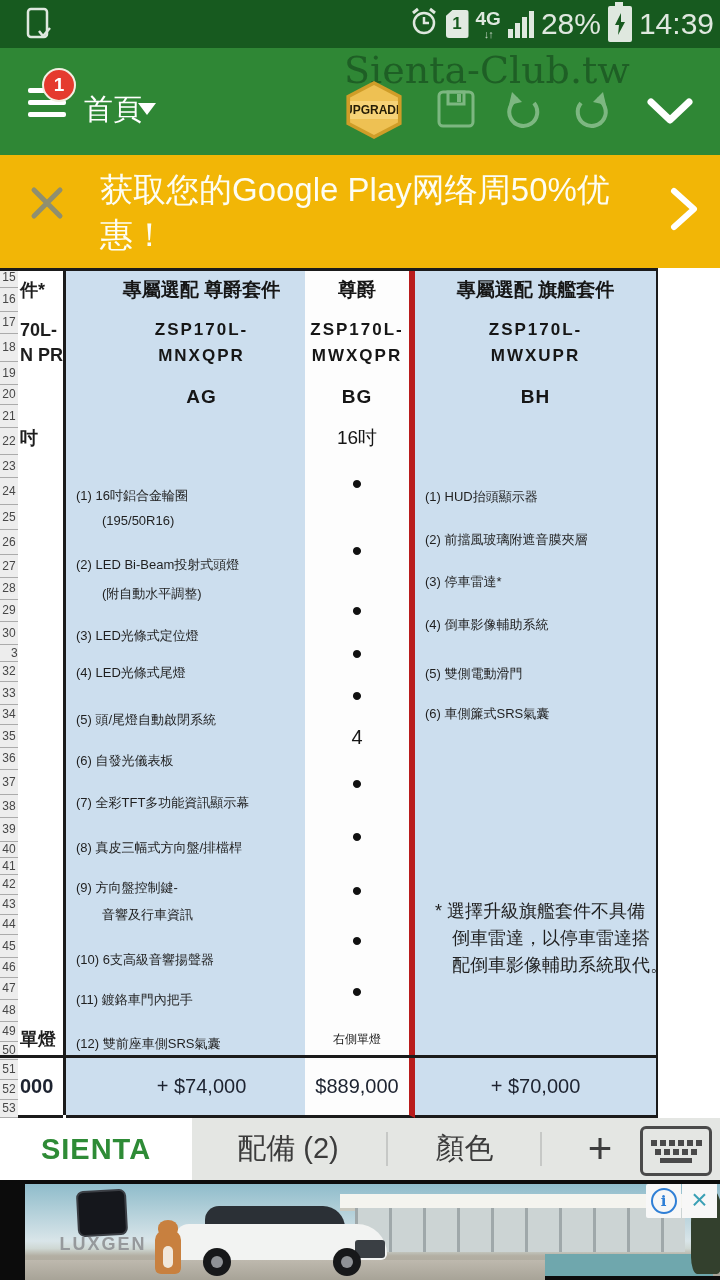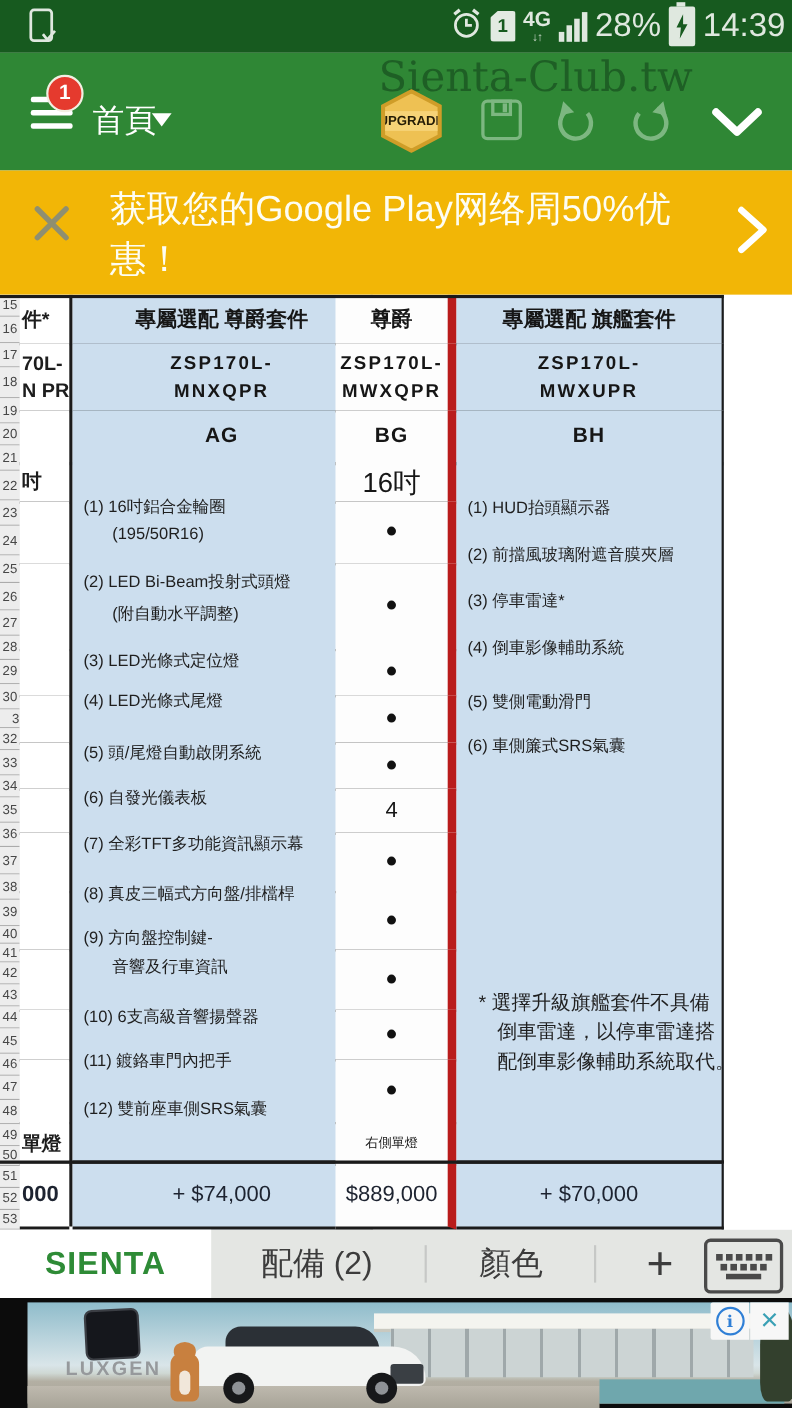--- a/index.html
+++ b/index.html
@@ -50,34 +50,34 @@
   #gutter{position:absolute;left:0;top:0;width:18px;height:850px;background:#ededed;border-right:1px solid #9a9a9a;}
   .grow{border-bottom:1px solid #ababab;font-size:12px;color:#474747;text-align:center;overflow:hidden;background:#ededed;}
   .col{position:absolute;top:0;height:847px;}
   #colA{left:18px;width:45px;background:#fff;}
   #colB{left:63px;width:242px;border-left:3px solid #1b1b1b;padding-left:31px;}
   #colC{left:305px;width:110px;}
   #colD{left:415px;width:243px;}
   .cell{position:absolute;left:0;right:0;border-bottom:2px solid #1b1b1b;display:flex;align-items:center;justify-content:center;
         overflow:hidden;color:#161616;background:#fff;}
   .bcell{background:#ccdeee;border-right:2px solid #1b1b1b;}
-  .wcell{background:#fdfdfd;border-right:8px solid #b91c1c;}
+  .wcell{background:#fdfdfd;border-right:6px solid #b91c1c;}
   .acell{background:#fff;justify-content:flex-start;padding-left:2px;white-space:pre-line;
          font-size:18px;font-weight:bold;color:#1d1d1d;line-height:1.35;}
   .chdr{font-weight:bold;font-size:19px;}
   .ccode{font-weight:bold;font-size:17px;letter-spacing:2px;white-space:pre-line;text-align:center;line-height:1.5;}
   .cvar{font-weight:bold;font-size:19px;letter-spacing:1px;}
-  .ctxt{font-size:25px;}
+  .ctxt{font-size:19px;}
   .ctxts{font-size:12px;}
   .cdot{font-size:30px;line-height:0;color:#111;}
   .cnum{font-size:20px;}
   .cprice{font-size:20px;color:#1d2330;border-bottom-width:3px;}
   .thick{border-bottom-width:3px;}
   #bigB,#bigD{position:absolute;left:0;right:0;top:152px;height:635px;border-bottom:3px solid #1b1b1b;border-right:2px solid #1b1b1b;background:#ccdeee;}
-  .item{position:absolute;font-size:15px;color:#1f1f1f;white-space:nowrap;}
+  .item{position:absolute;font-size:13px;color:#1f1f1f;white-space:nowrap;margin-top:36px;}
   #noteD{position:absolute;left:10px;top:478px;width:226px;font-size:18px;line-height:27px;color:#1f1f1f;
          white-space:pre-line;text-indent:-17px;padding-left:27px;}
   .topline{position:absolute;left:0;top:0;width:658px;height:3px;background:#1b1b1b;}
   .priceline{position:absolute;left:0;top:787px;width:658px;height:3px;background:#1b1b1b;}
 
   
   #tabbar{position:absolute;top:1118px;left:0;width:720px;height:62px;background:#e4e6e3;}
   #tab-active{position:absolute;left:0;top:0;width:192px;height:62px;background:#fff;display:flex;align-items:center;justify-content:center;
       color:#2e8b36;font-weight:bold;font-size:29px;letter-spacing:1px;}
   .tab-inactive{position:absolute;top:0;height:62px;display:flex;align-items:center;justify-content:center;color:#3c3c3c;font-size:29px;}

